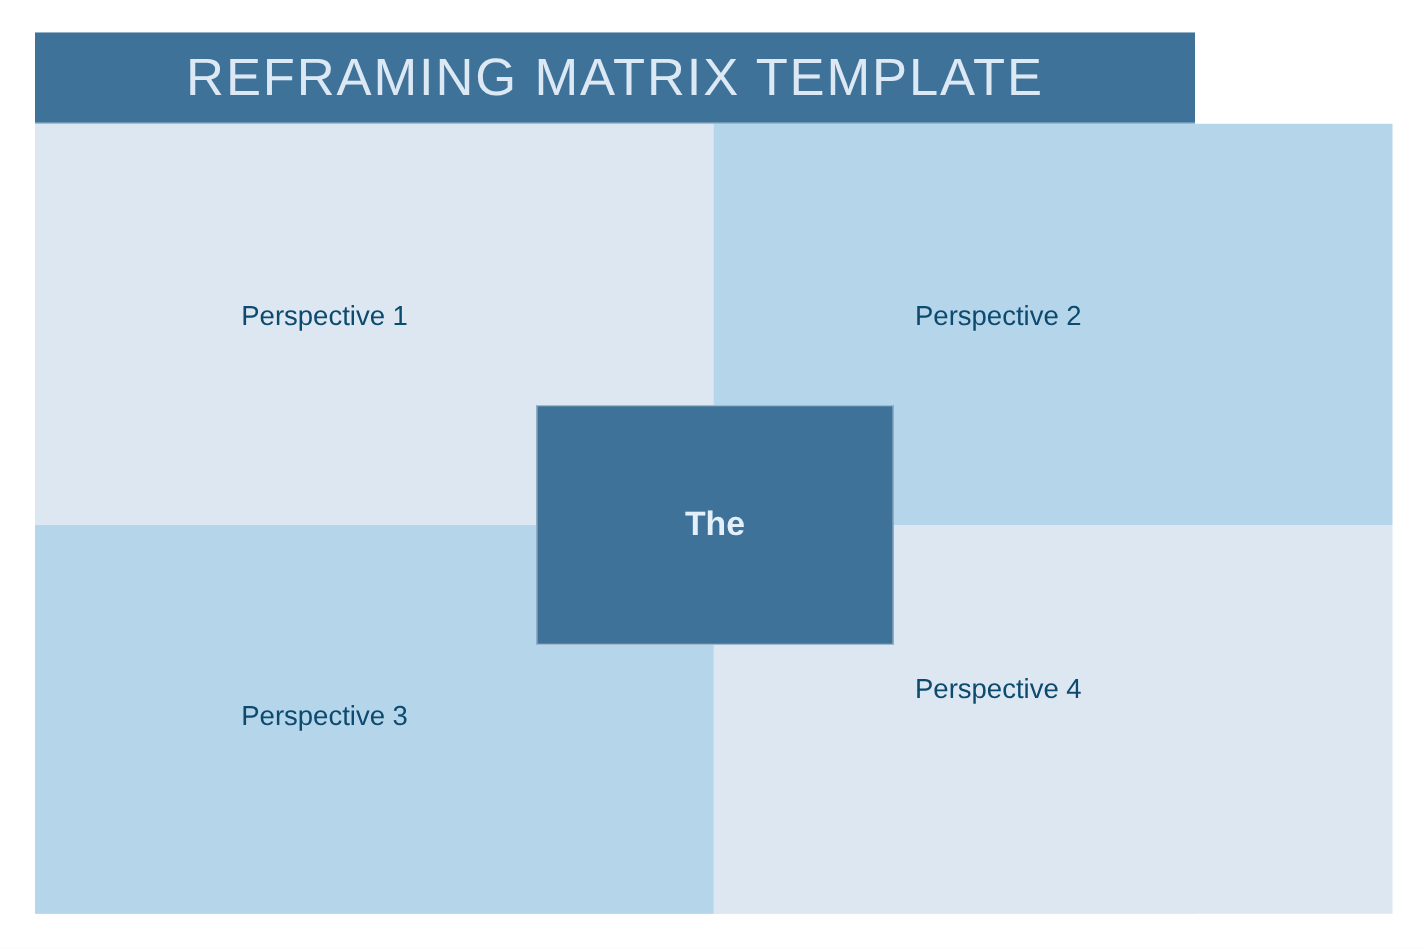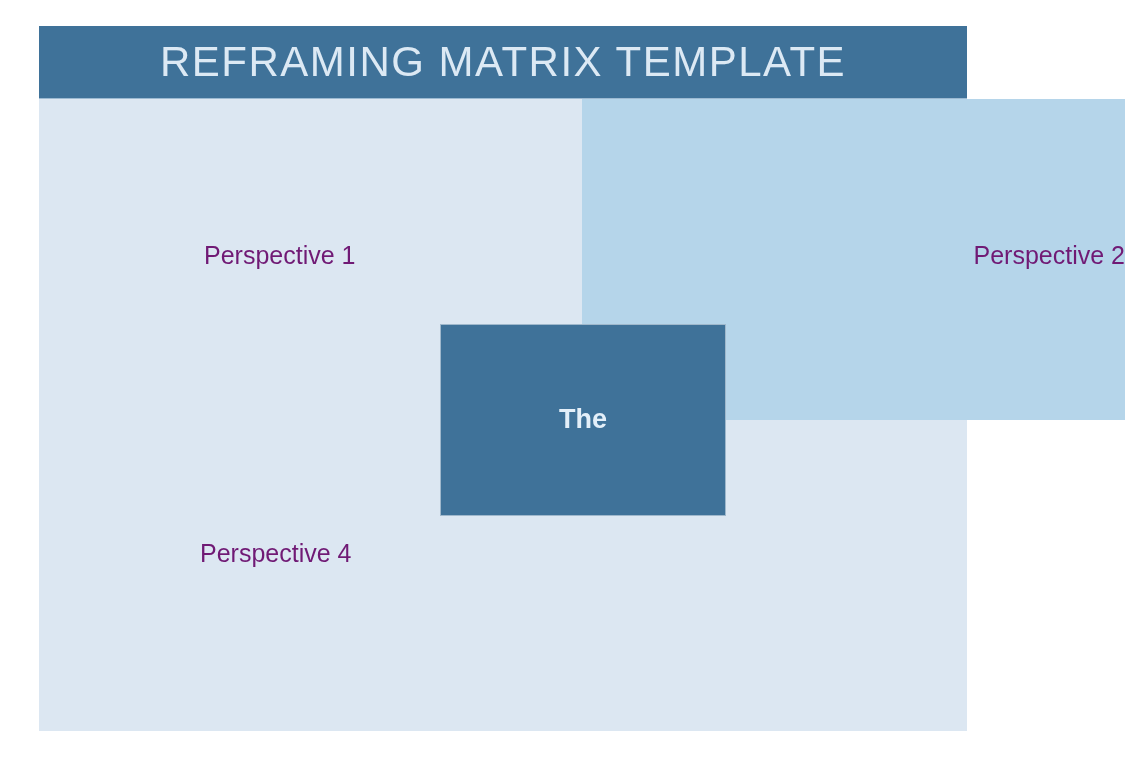--- a/index.html
+++ b/index.html
@@ -18,21 +18,21 @@
   #slide-canvas {
     position: relative;
     width: 1140px;
     height: 758px;
     background: #ffffff;
   }
 
   
   .matrix-frame {
     position: absolute;
-    left: 39px;
+    left: 28px;
     top: 26px;
     width: 928px;
     height: 705px;
     background: #dce7f2;
   }
 
   
   .title-bar {
     position: absolute;
     left: 0;
@@ -68,25 +68,25 @@
     grid-template-rows: 321px 311px;
   }
   .quadrant {
     position: relative;
     display: flex;
     align-items: flex-start;
     justify-content: flex-start;
     box-sizing: border-box;
   }
   .quadrant.tone-light { background: #dce7f2; }
-  .quadrant.tone-mid   { background: #b5d5ea; justify-content: flex-end; }
+  .quadrant.tone-mid   { background: #b5d5ea; }
 
   .quadrant-label {
-    color: #701a75;
-    font-size: 25px;
+    color: #0c4a6e;
+    font-size: 22px;
     font-weight: 400;
     line-height: 1.2;
     white-space: nowrap;
     font-family: "Liberation Sans", "DejaVu Sans", sans-serif;
   }
 
   
   .q-tl .quadrant-label { margin-left: 165px; margin-top: 141px; }
   .q-tr .quadrant-label { margin-left: 161px; margin-top: 141px; }
   .q-bl .quadrant-label { margin-left: 165px; margin-top: 140px; }
@@ -132,20 +132,23 @@
     <div class="quadrant-grid">
 
       <div class="quadrant tone-light q-tl">
         <div class="quadrant-label">Perspective 1</div>
       </div>
 
       <div class="quadrant tone-mid q-tr">
         <div class="quadrant-label">Perspective 2</div>
       </div>
 
+      <div class="quadrant tone-mid q-bl">
+        <div class="quadrant-label">Perspective 3</div>
+      </div>
 
       <div class="quadrant tone-light q-br">
         <div class="quadrant-label">Perspective 4</div>
       </div>
 
     </div>
 
     <div class="problem-box">
       <div class="problem-line">The</div>
     </div>

